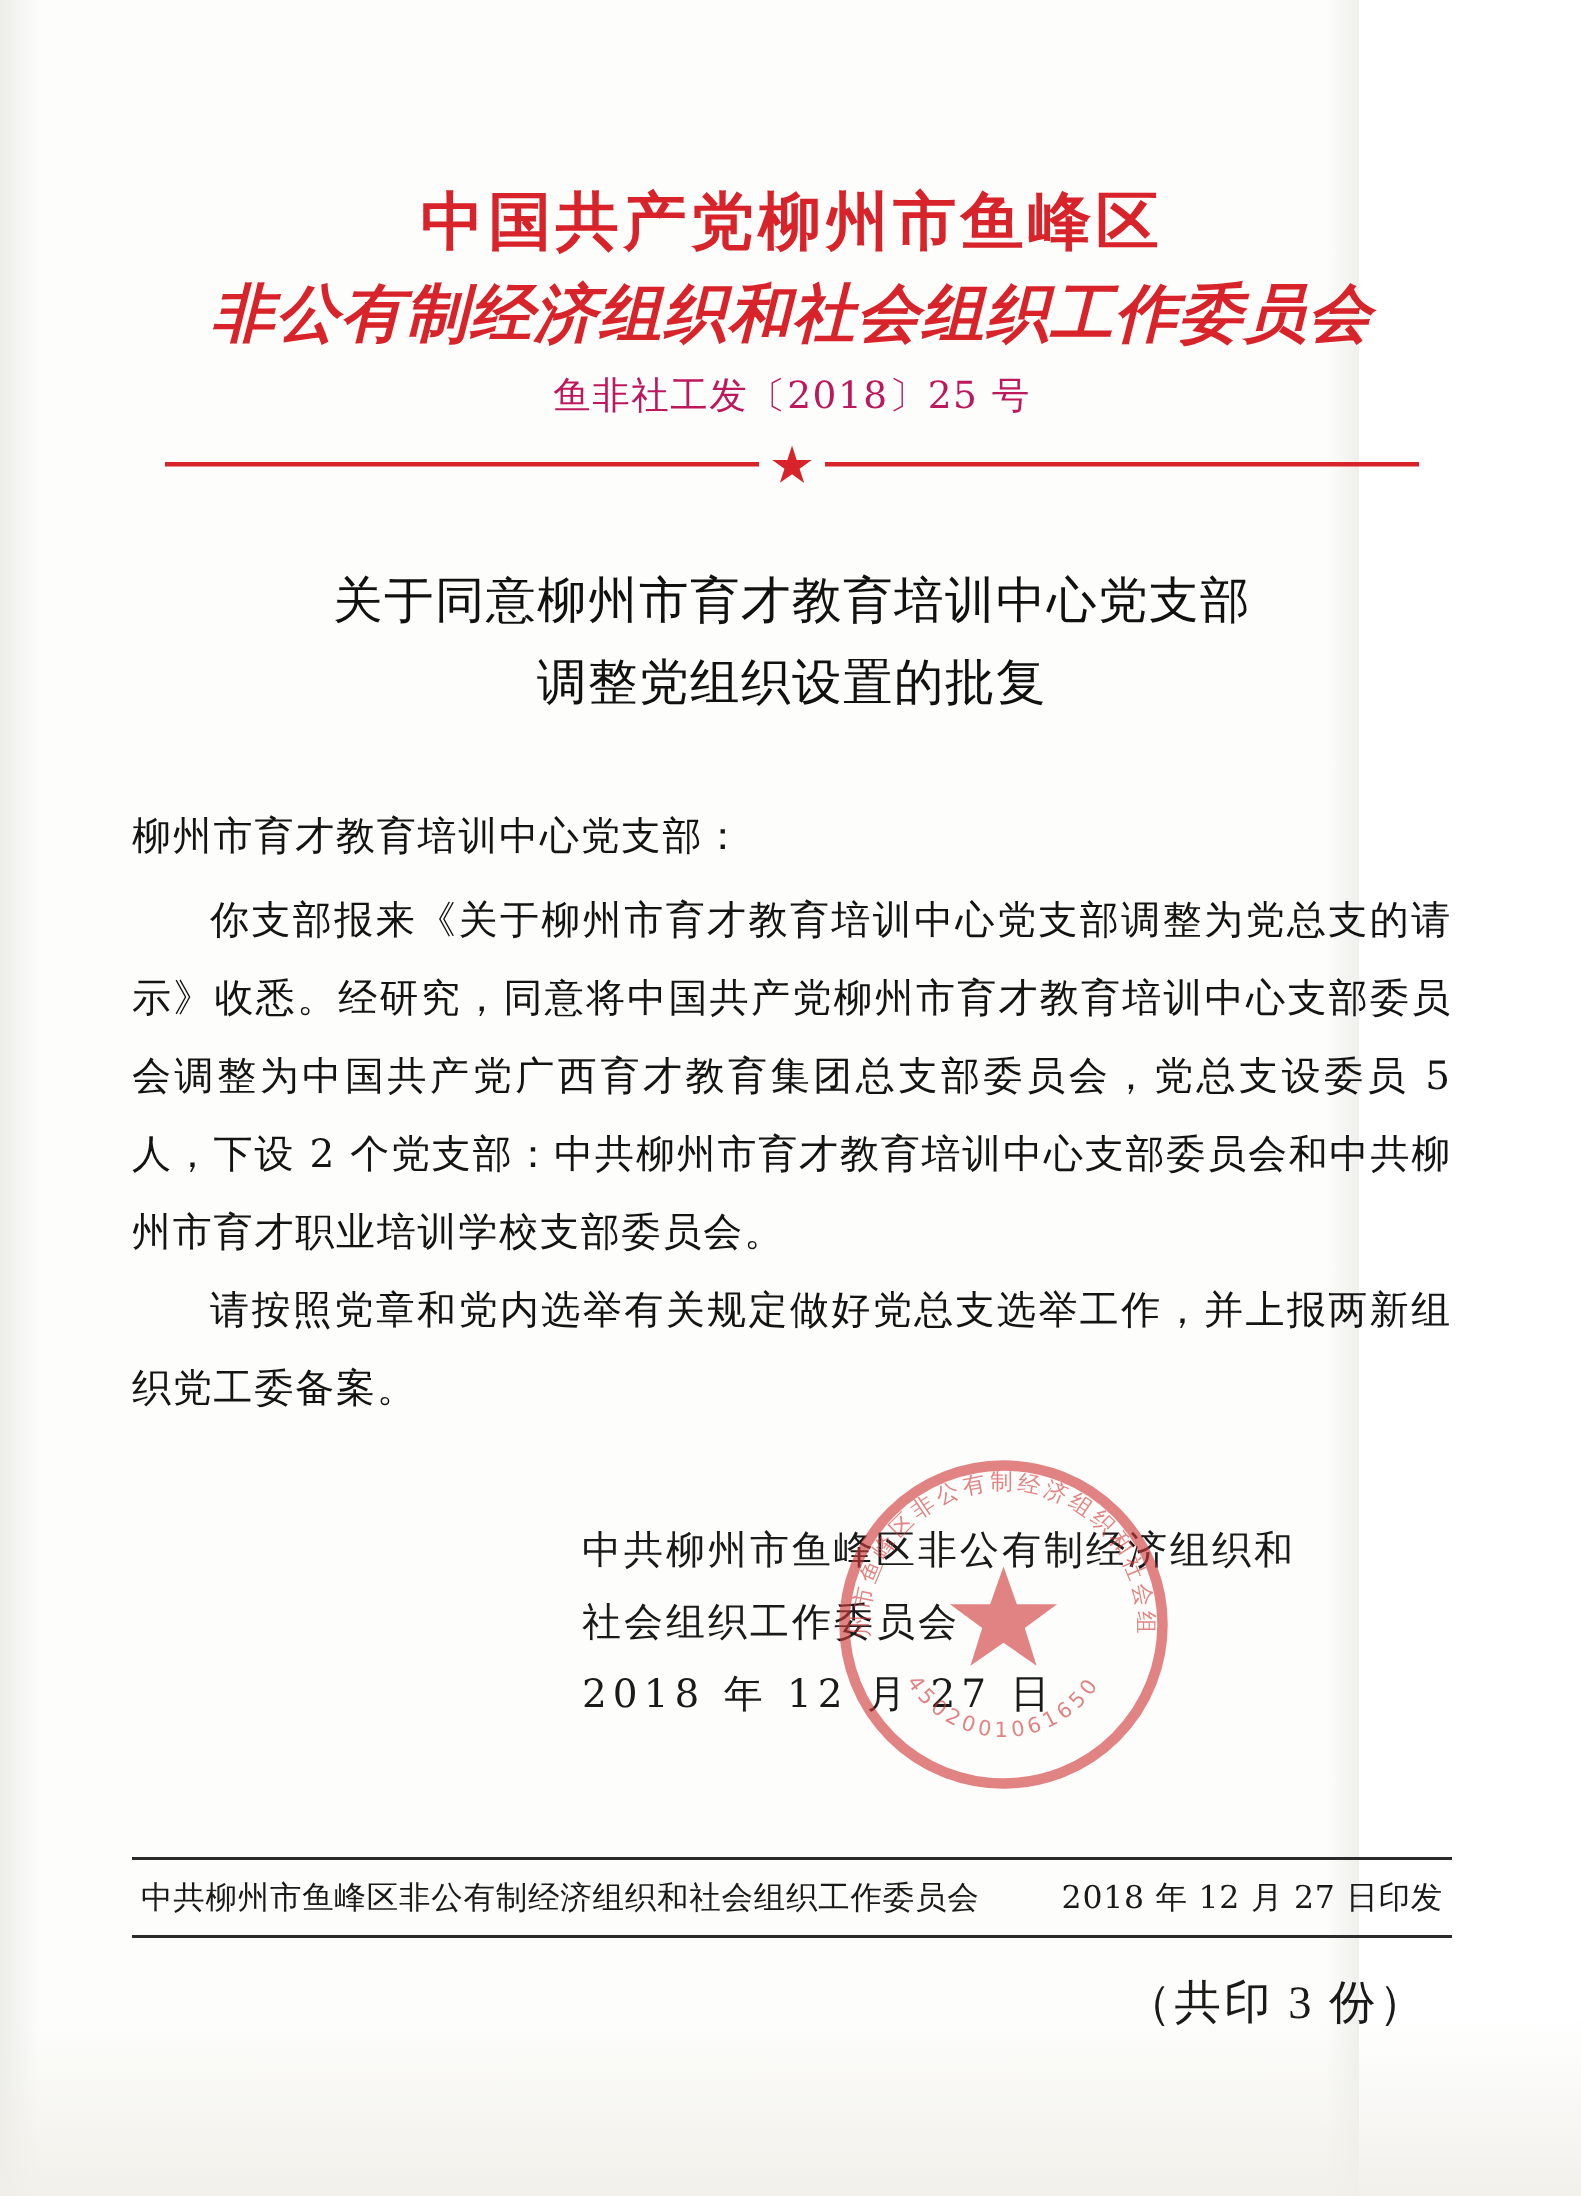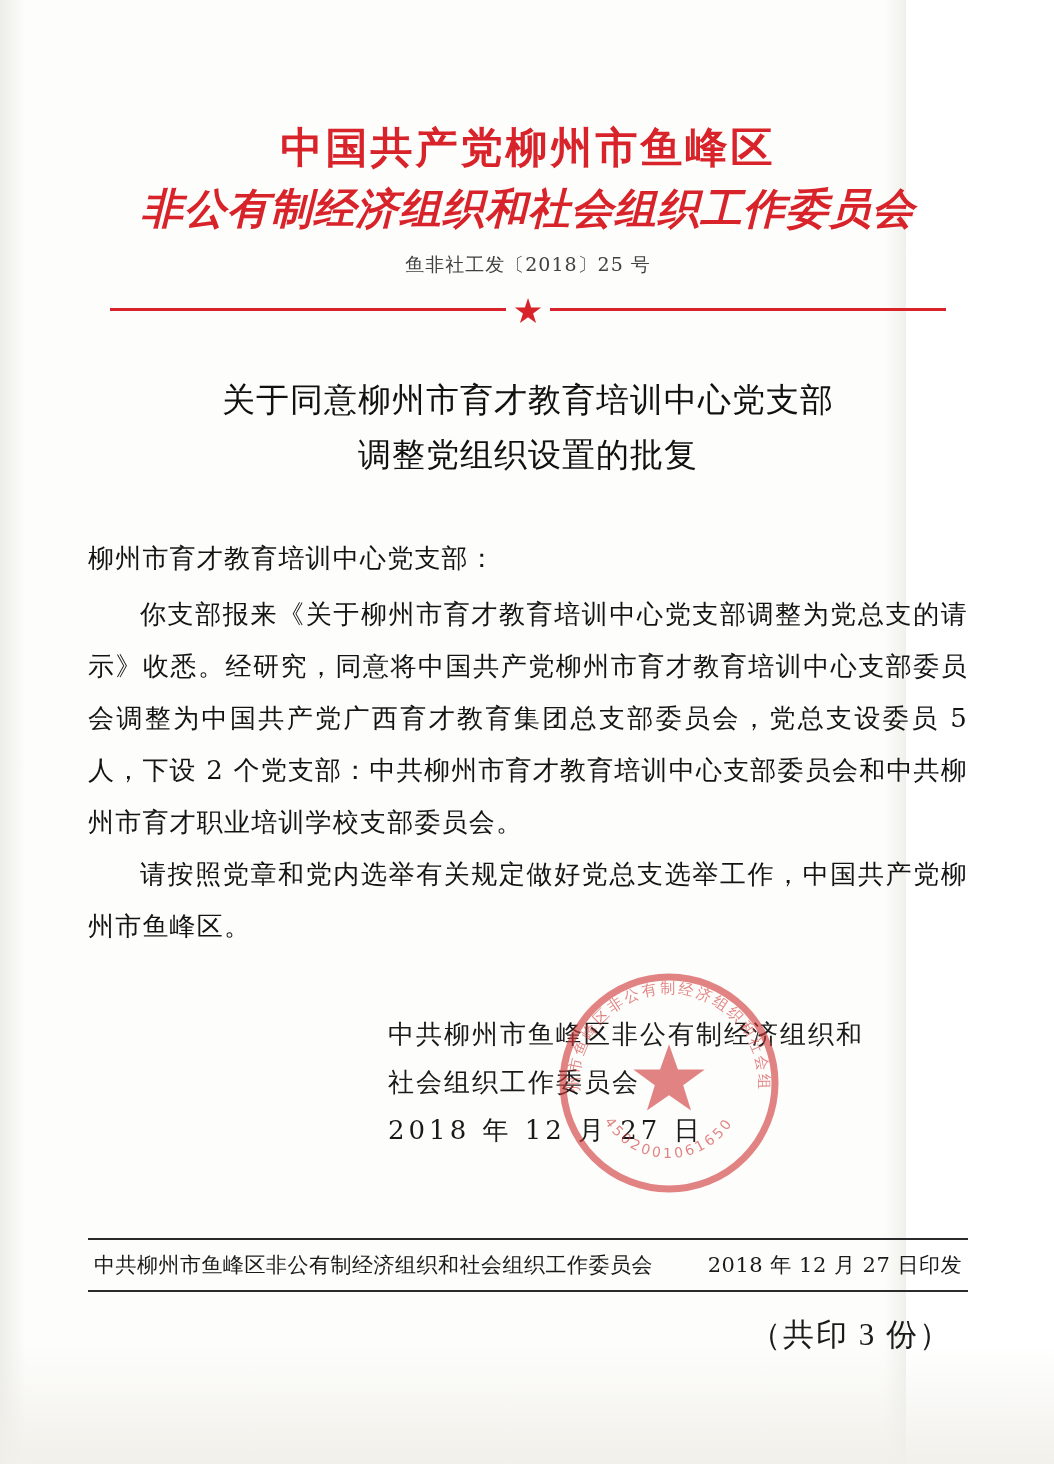--- a/index.html
+++ b/index.html
@@ -66,23 +66,23 @@
     letter-spacing: 3px;
   }
   .masthead-line2 {
     font-size: 42px;
     line-height: 62px;
     letter-spacing: 1px;
     font-style: italic;
   }
   .doc-number {
     text-align: center;
-    font-size: 19px;
+    font-size: 25px;
     line-height: 48px;
-    color: #404040;
+    color: #be185d;
     letter-spacing: 1px;
     font-family: "DejaVu Serif", "Liberation Serif", serif;
   }
 
   
   .red-rule {
     position: relative;
     height: 30px;
     margin-top: 6px;
     margin-bottom: 6px;
@@ -217,21 +217,21 @@
     </div>
 
     <div class="doc-title">
       <div>关于同意柳州市育才教育培训中心党支部</div>
       <div>调整党组织设置的批复</div>
     </div>
 
     <div class="body-block">
       <div class="salutation">柳州市育才教育培训中心党支部：</div>
       <div class="para">你支部报来《关于柳州市育才教育培训中心党支部调整为党总支的请示》收悉。经研究，同意将中国共产党柳州市育才教育培训中心支部委员会调整为中国共产党广西育才教育集团总支部委员会，党总支设委员 5 人，下设 2 个党支部：中共柳州市育才教育培训中心支部委员会和中共柳州市育才职业培训学校支部委员会。</div>
-      <div class="para">请按照党章和党内选举有关规定做好党总支选举工作，中国共产党柳州市鱼峰区。</div>
+      <div class="para">请按照党章和党内选举有关规定做好党总支选举工作，并上报两新组织党工委备案。</div>
     </div>
 
     <div class="signature">
 
       <div class="seal">
         <svg viewBox="0 0 230 230" width="230" height="230" aria-hidden="true">
           <defs>
             <path id="sealArcTop" d="M 25,115 A 90,90 0 0 1 205,115"></path>
             <path id="sealArcBottom" d="M 40,115 A 75,75 0 0 0 190,115"></path>
           </defs>

